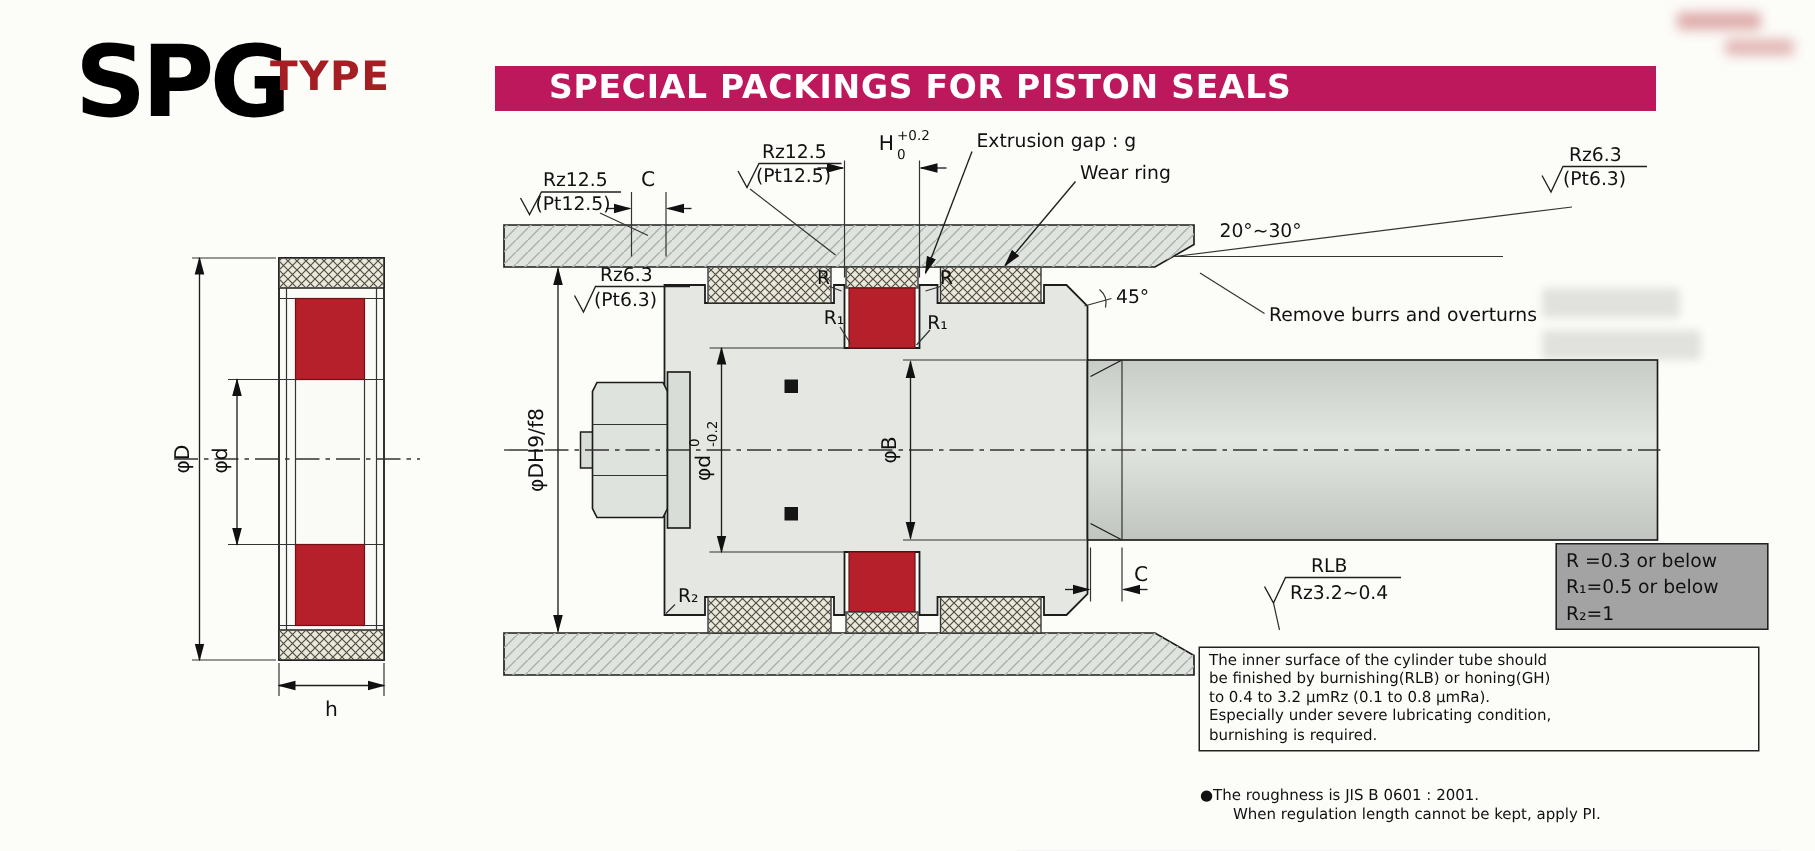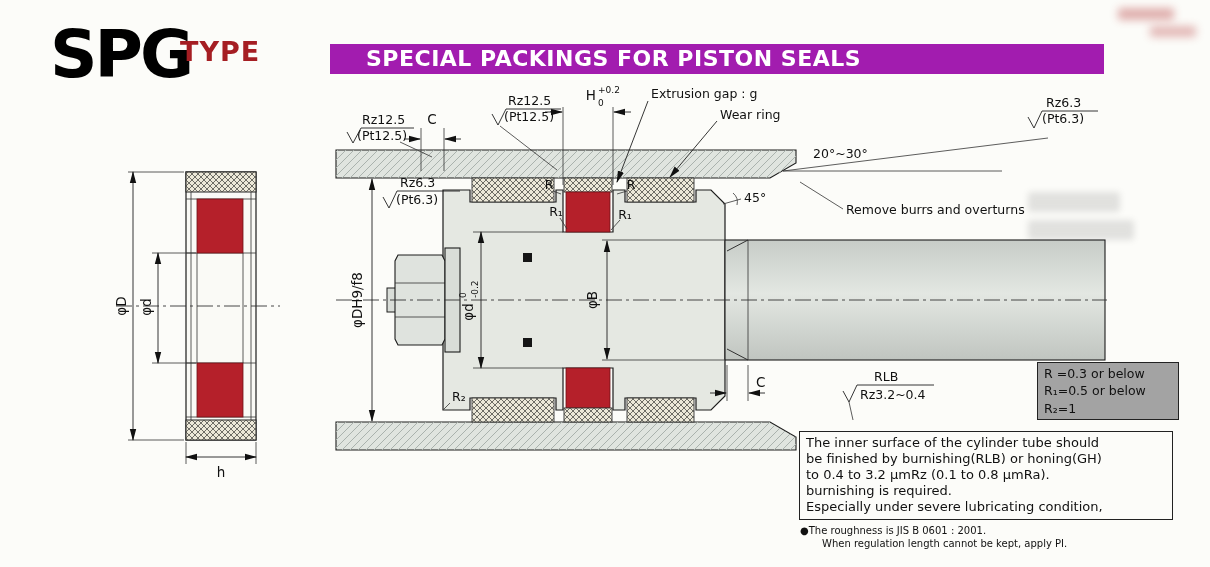--- a/index.html
+++ b/index.html
@@ -2,34 +2,34 @@
 <html><head>
 <meta charset="utf-8">
 <style>
   body{margin:0;background:#e9e9e7;}
   .page{position:relative;width:1210px;height:567px;background:#fcfcf9;overflow:hidden;
         font-family:"DejaVu Sans",sans-serif;color:#111;}
   .logo{position:absolute;left:50px;top:22px;font-size:66px;font-weight:bold;
         color:#000000;letter-spacing:-3px;line-height:1;}
   .logo-type{position:absolute;left:180px;top:38px;font-size:27px;font-weight:bold;
         color:#a51e23;letter-spacing:1px;line-height:1;}
-  .title-bar{position:absolute;left:330px;top:44px;width:774px;height:30px;background:#a21caf;
+  .title-bar{position:absolute;left:330px;top:44px;width:774px;height:30px;background:#be185d;
         color:#fff;font-size:22px;font-weight:bold;line-height:30px;padding-left:36px;
         box-sizing:border-box;letter-spacing:.5px;white-space:nowrap;}
   svg.drawing{position:absolute;left:0;top:0;}
   svg text{font-family:"DejaVu Sans",sans-serif;fill:#111;font-size:12.5px;}
   svg text.small{font-size:9px;}
   svg text.dim{font-size:13.5px;}
   .thin{stroke:#1f1f1f;stroke-width:.9;fill:none;}
   .ext{stroke:#333;stroke-width:.8;fill:none;}
   .cl{stroke:#333;stroke-width:.9;stroke-dasharray:16 4 3 4;fill:none;}
   .radius-box{position:absolute;left:1037px;top:362px;width:128px;border:1.2px solid #222;
         background:#a3a3a3;font-size:12.5px;line-height:1.38;padding:2px 6px;}
   .note-box{position:absolute;left:799px;top:431px;width:374px;border:1.2px solid #222;
-        background:#fcfcf9;font-size:13px;line-height:1.24;padding:3px 6px;box-sizing:border-box;}
+        background:#fcfcf9;font-size:10px;line-height:1.24;padding:3px 6px;box-sizing:border-box;}
   .footnotes{position:absolute;left:800px;top:524px;font-size:10px;line-height:1.3;}
   .footnotes .fn2{margin-left:22px;}
   .bleed{position:absolute;border-radius:3px;}
   .bleed-red1{left:1118px;top:8px;width:56px;height:12px;background:#b03030;opacity:.38;filter:blur(4px);}
   .bleed-red2{left:1150px;top:26px;width:46px;height:11px;background:#b03030;opacity:.33;filter:blur(4px);}
   .bleed-gray1{left:1028px;top:192px;width:92px;height:20px;background:#6a6a6a;opacity:.18;filter:blur(3px);}
   .bleed-gray2{left:1028px;top:220px;width:106px;height:20px;background:#6a6a6a;opacity:.18;filter:blur(3px);}
 </style>
 </head>
 <body>
@@ -294,22 +294,22 @@
   <div class="radius-box">
     <div>R =0.3 or below</div>
     <div>R₁=0.5 or below</div>
     <div>R₂=1</div>
   </div>
 
   <div class="note-box">
     <div>The inner surface of the cylinder tube should</div>
     <div>be finished by burnishing(RLB) or honing(GH)</div>
     <div>to 0.4 to 3.2 μmRz (0.1 to 0.8 μmRa).</div>
+    <div>Especially under severe lubricating condition,</div>
     <div>burnishing is required.</div>
-    <div>Especially under severe lubricating condition,</div>
   </div>
 
   <div class="footnotes">
     <div class="fn1">●The roughness is JIS B 0601 : 2001.</div>
     <div class="fn2">When regulation length cannot be kept, apply PI.</div>
   </div>
 
 </div>
 
 </body></html>

